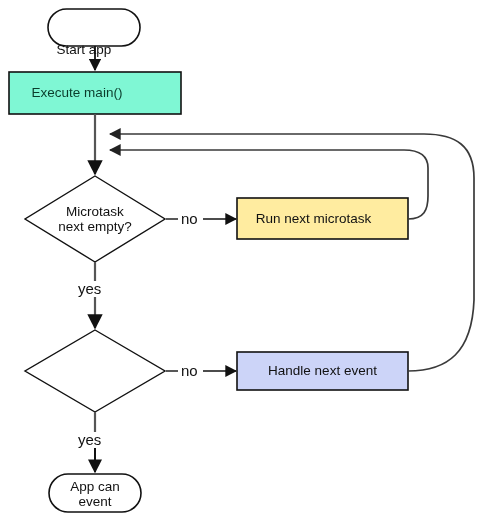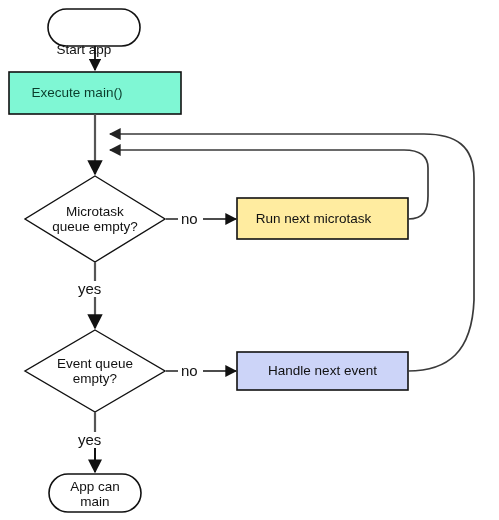--- a/index.html
+++ b/index.html
@@ -91,31 +91,29 @@
     <line x1="95" y1="448" x2="95" y2="472" stroke="#111111" stroke-width="2.0" marker-end="url(#arrow)"></line>
 
     <rect x="49" y="474" width="92" height="38" rx="19" ry="19" fill="#ffffff" stroke="#111111" stroke-width="1.6"></rect>
   </svg>
 
   <div class="node-label" style="left:48px; top:19px; width:72px;margin-top:23px;">Start app</div>
 
   <div class="node-label label-exec" style="left:9px; top:85px; width:136px;">Execute main()</div>
 
   <div class="node-label" style="left:25px; top:204px; width:140px;">Microtask
-queue empty?</div>
+next empty?</div>
 
   <div class="node-label" style="left:237px; top:211px; width:153px;">Run next microtask</div>
 
-  <div class="node-label" style="left:25px; top:356px; width:140px;">Event queue
-empty?</div>
 
   <div class="node-label" style="left:237px; top:363px; width:171px;">Handle next event</div>
 
   <div class="node-label" style="left:49px; top:479px; width:92px;">App can
-main</div>
+event</div>
 
   <div class="edge-label" style="left:181px; top:212px;">no</div>
 
   <div class="edge-label" style="left:78px; top:282px;">yes</div>
 
   <div class="edge-label" style="left:181px; top:364px;">no</div>
 
   <div class="edge-label" style="left:78px; top:433px;">yes</div>
 
 </div>

